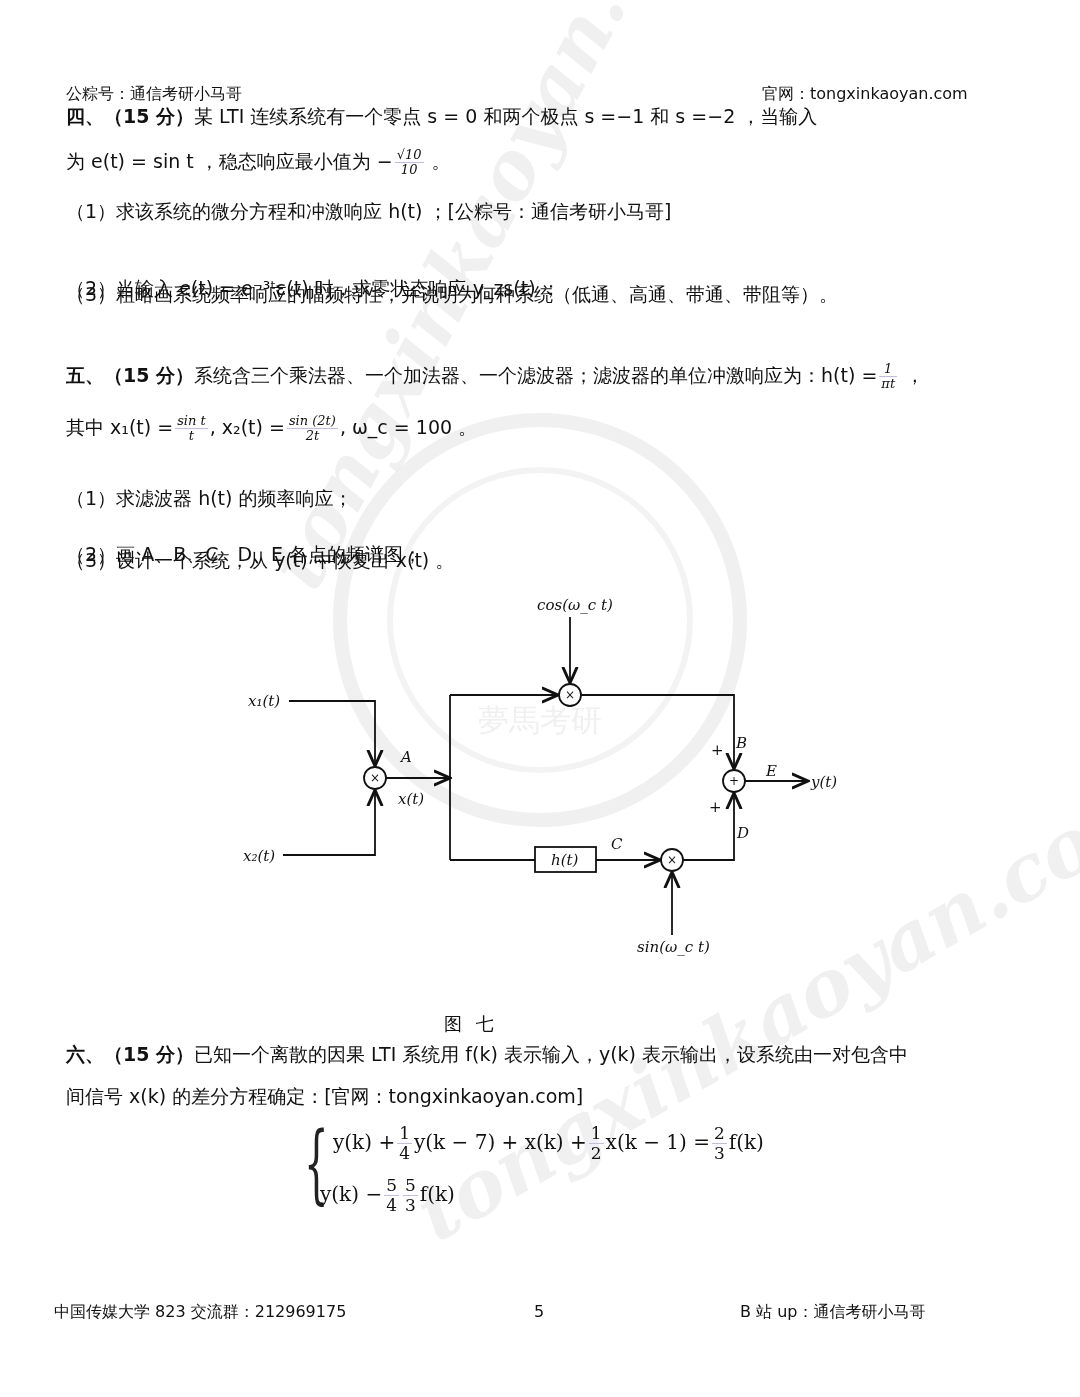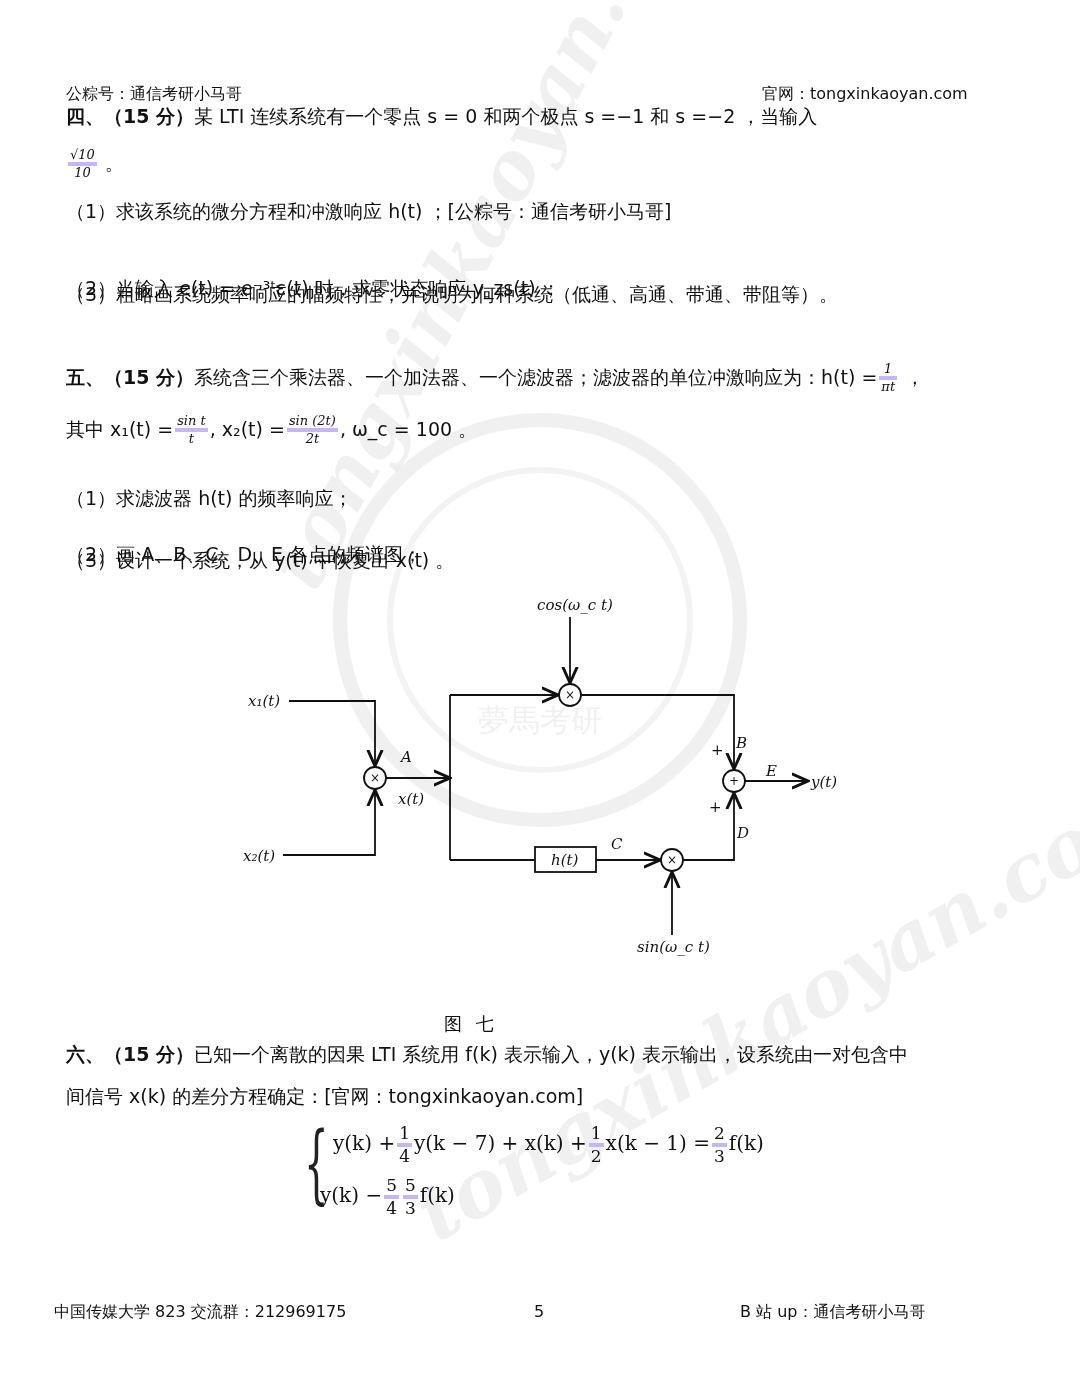--- a/index.html
+++ b/index.html
@@ -4,21 +4,21 @@
 <style>
   html, body { margin:0; padding:0; background:#ffffff; }
   body { width:1080px; height:1397px; position:relative; overflow:hidden;
          font-family:"DejaVu Sans", sans-serif; color:#111; }
   .abs { position:absolute; white-space:nowrap; }
   .hdr { font-size:16px; top:84px; }
   .line { font-size:19px; left:66px; }
   .bold { font-weight:bold; }
   .frac { display:inline-block; vertical-align:middle; text-align:center; font-size:13px;
           font-family:"DejaVu Serif", serif; font-style:italic; line-height:1.1; margin:0 2px; }
-  .frac .num { display:block; border-bottom:4px solid #c4b5fd; padding:0 2px; }
+  .frac .num { display:block; border-bottom:1px solid #c4b5fd; padding:0 2px; }
   .frac .den { display:block; padding:0 2px; }
   .foot { font-size:16px; top:1302px; }
   .wm { position:absolute; color:rgba(170,170,170,0.18); font-family:"DejaVu Serif", serif;
         font-style:italic; font-weight:bold; pointer-events:none; }
   .eq-row { position:absolute; font-family:"DejaVu Serif", serif; font-size:20px; white-space:nowrap; }
   .eq-row .frac { font-size:17px; font-style:normal; }
   svg text { font-family:"DejaVu Serif", serif; }
 </style>
 </head>
 <body>
@@ -31,21 +31,21 @@
 </svg>
 <div class="wm" style="left:478px;top:700px;font-size:31px;font-style:normal;font-weight:normal;">夢馬考研</div>
 
 <div class="abs hdr" style="left:66px;">公粽号：通信考研小马哥</div>
 <div class="abs hdr" style="left:762px;">官网：tongxinkaoyan.com</div>
 
 <div class="abs line" style="top:104px;">
   <span class="bold">四、（15 分）</span><span>某 LTI 连续系统有一个零点 s = 0 和两个极点 s =−1 和 s =−2 ，当输入</span>
 </div>
 <div class="abs line" style="top:148px;">
-  <span class="frac"><span class="num">√10</span><span class="den">10</span></span><span> 。</span>
+  <span>为 e(t) = sin t ，稳态响应最小值为 −</span><span class="frac"><span class="num">√10</span><span class="den">10</span></span><span> 。</span>
 </div>
 <div class="abs line" style="top:199px;">（1）求该系统的微分方程和冲激响应 h(t) ；[公粽号：通信考研小马哥]</div>
 <div class="abs line" style="top:240px;margin-top:36px;">（2）当输入 e(t) = e⁻³ᵗε(t) 时，求零状态响应 y_zs(t) ；</div>
 <div class="abs line" style="top:282px;">（3）粗略画系统频率响应的幅频特性，并说明为何种系统（低通、高通、带通、带阻等）。</div>
 
 <div class="abs line" style="top:362px;">
   <span class="bold">五、（15 分）</span><span>系统含三个乘法器、一个加法器、一个滤波器；滤波器的单位冲激响应为：h(t) =</span><span class="frac"><span class="num">1</span><span class="den">πt</span></span><span> ，</span>
 </div>
 <div class="abs line" style="top:414px;">
   <span>其中 x₁(t) =</span><span class="frac"><span class="num">sin t</span><span class="den">t</span></span><span>, x₂(t) =</span><span class="frac"><span class="num">sin (2t)</span><span class="den">2t</span></span><span>, ω_c = 100 。</span>

